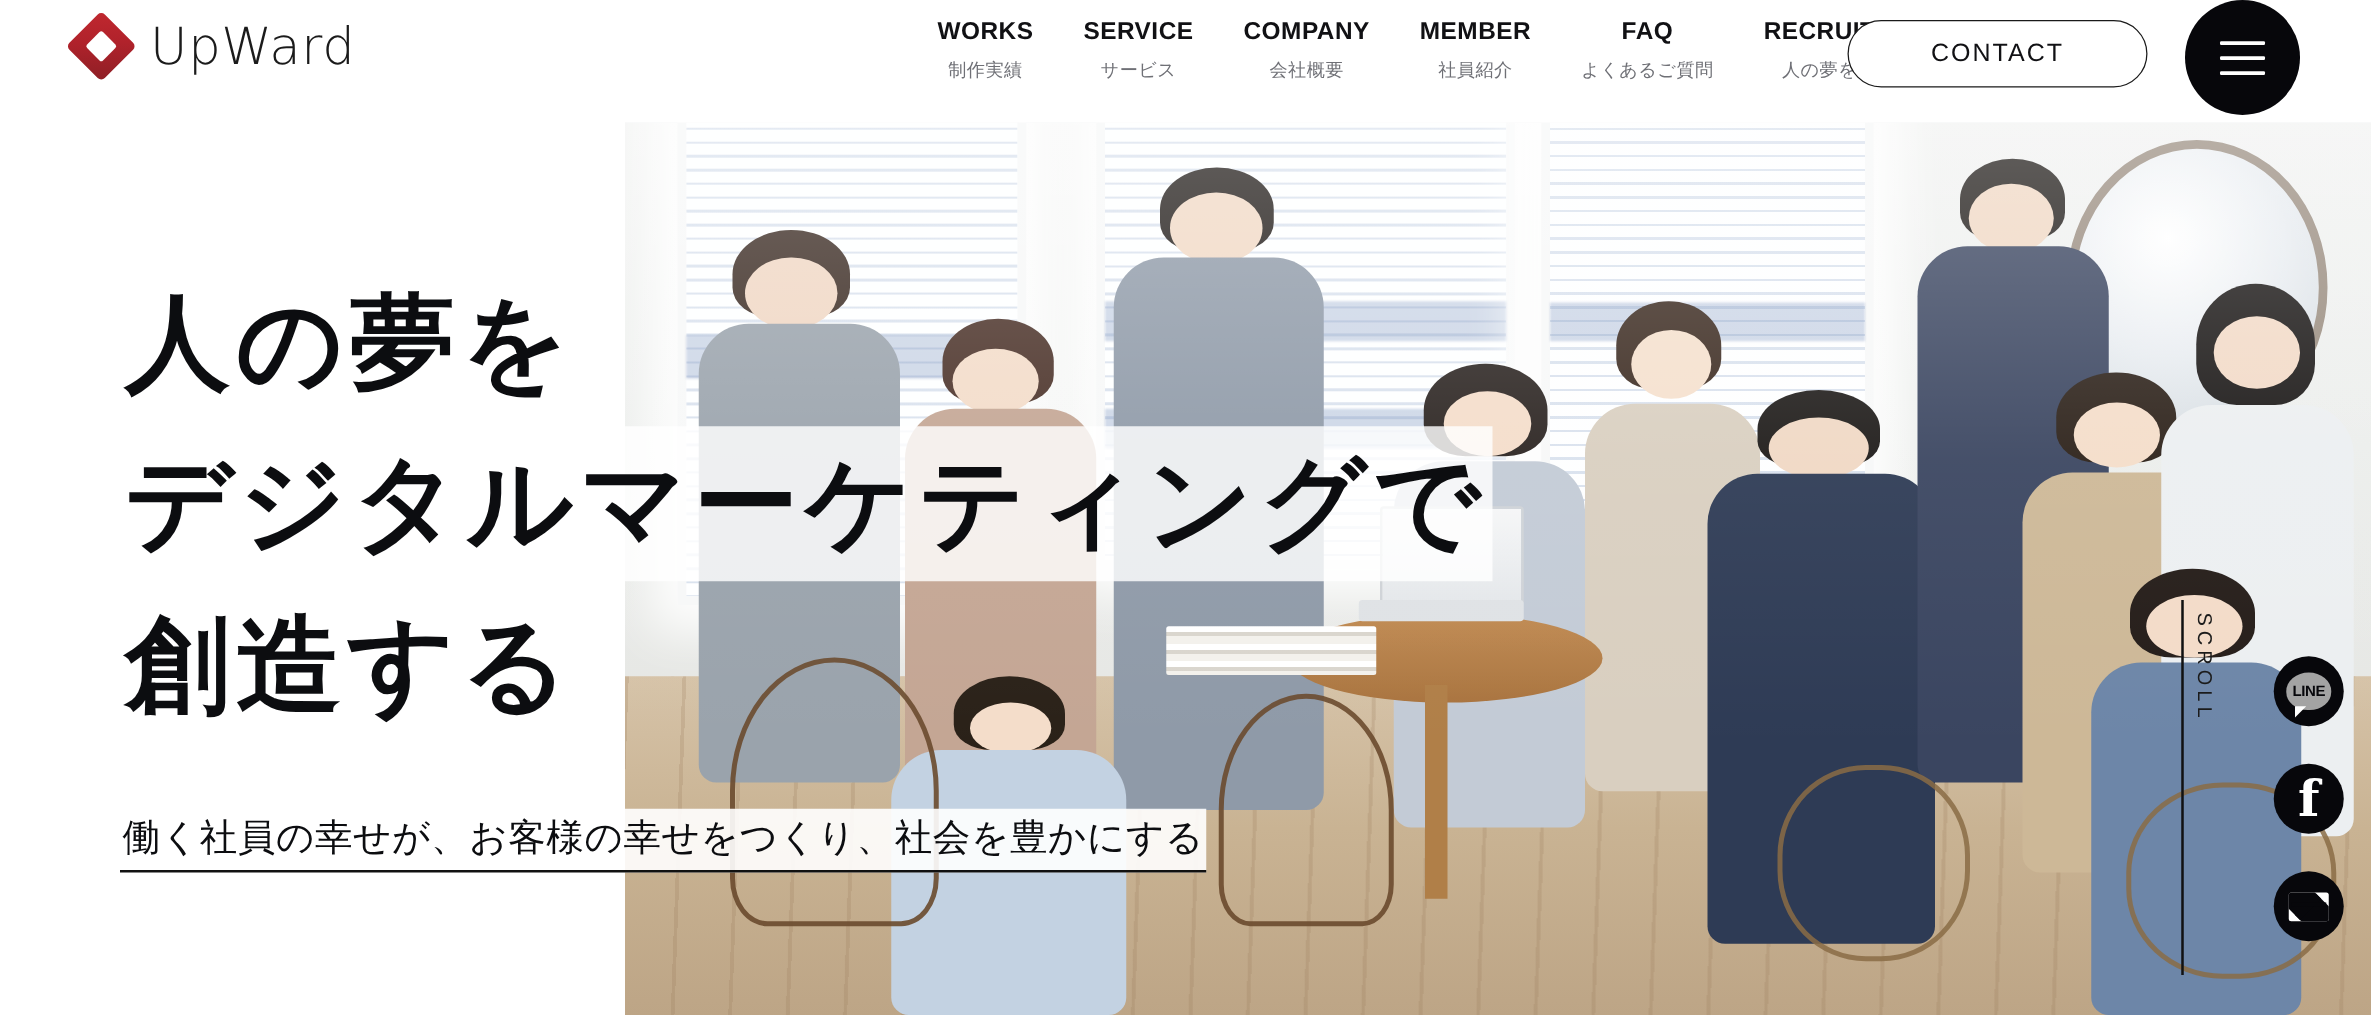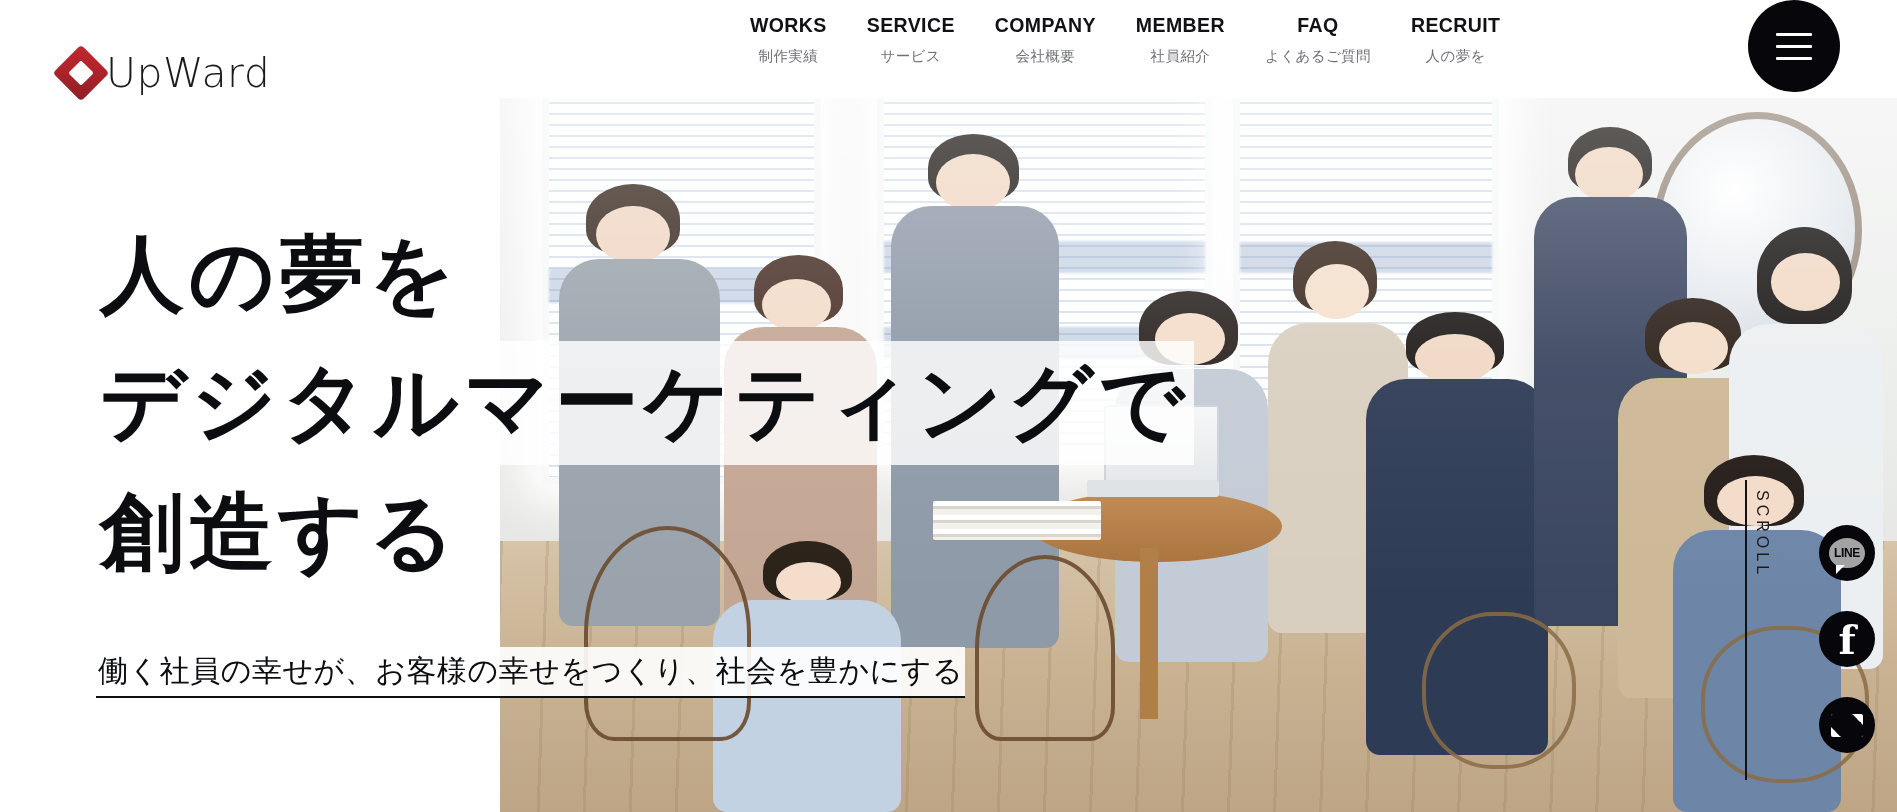--- a/index.html
+++ b/index.html
@@ -12,21 +12,21 @@
   }
   #page { position:relative; width:1897px; height:812px; background:#fff; overflow:hidden; }
 
   
   .header {
     position:absolute; top:0; left:0; width:1897px; height:98px;
     background:#ffffff; z-index:40;
   }
   .logo {
     position:absolute; left:56px; top:12px;
-    display:flex; align-items:center; cursor:pointer;margin-top:36px;
+    display:flex; align-items:center; gap:14px; cursor:pointer;
   }
   .logo-mark { width:50px; height:50px; position:relative; }
   .logo-mark .d-out {
     position:absolute; left:5px; top:5px; width:40px; height:40px;
     background:linear-gradient(135deg,#c0282f 0%,#b0222b 45%,#8d1f25 100%);
     transform:rotate(45deg); border-radius:4px;
   }
   .logo-mark .d-in {
     position:absolute; left:16px; top:16px; width:18px; height:18px;
     background:#ffffff; transform:rotate(45deg); border-radius:2px;
@@ -411,20 +411,23 @@
       <a class="nav-item">
         <span class="nav-en">FAQ</span>
         <span class="nav-jp">よくあるご質問</span>
       </a>
       <a class="nav-item">
         <span class="nav-en">RECRUIT</span>
         <span class="nav-jp">人の夢を</span>
       </a>
     </nav>
 
+    <div class="contact-btn">
+      <span>CONTACT</span>
+    </div>
 
     <div class="menu-btn">
       <i></i>
         <i></i>
         <i></i>
     </div>
   </div>
 
 </div>
 

